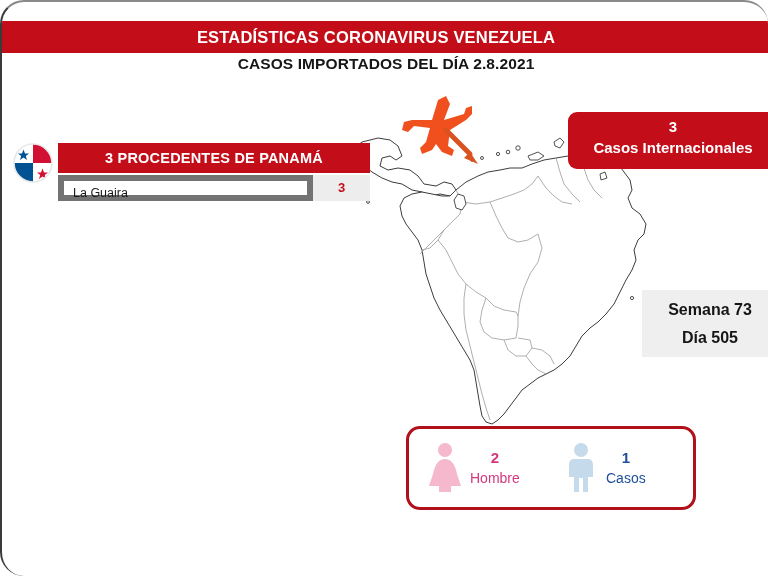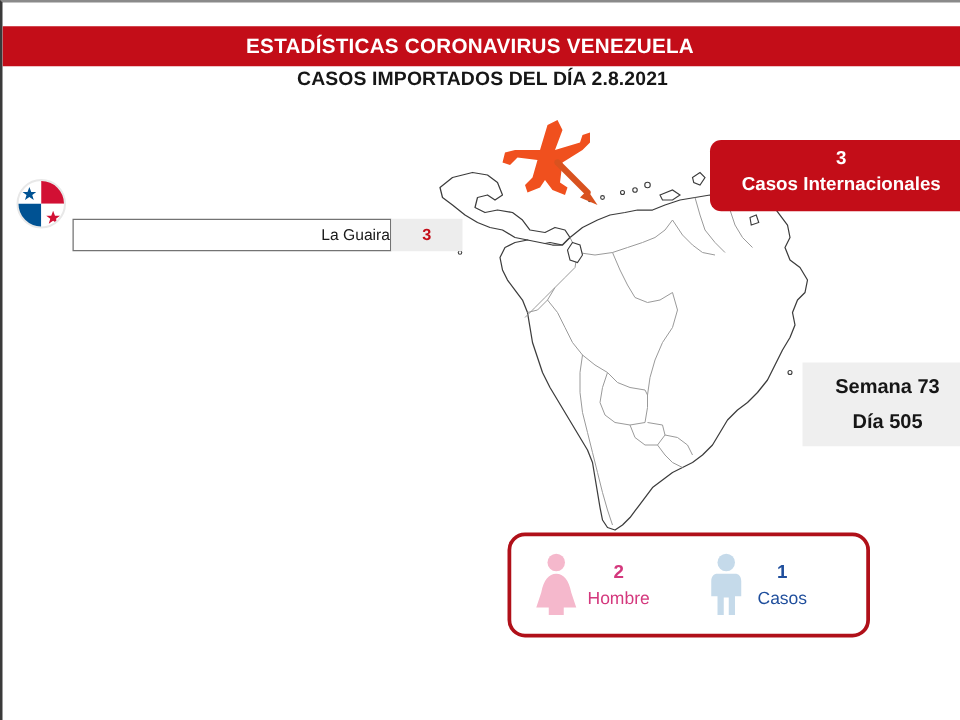--- a/index.html
+++ b/index.html
@@ -14,20 +14,21 @@
   }
   #stage {
     position: absolute;
     left: 0; top: 0;
     width: 768px; height: 576px;
     background: #ffffff;
     border-left: 2px solid #3a3a3a;
     border-top: 2px solid #8a8a8a;
     box-sizing: border-box;
     overflow: hidden;
+    border-radius: 24px;
   }
 
   
   .header-band {
     position: absolute;
     left: 0; top: 19px;
     width: 768px; height: 32px;
     background: #c30d18;
   }
   .header-title {
@@ -109,27 +110,26 @@
   .origin-row {
     position: absolute;
     left: 48px; top: 37px;
     width: 312px; height: 26px;
   }
   .origin-name {
     position: absolute;
     left: 0; top: 0;
     width: 255px; height: 26px;
     background: #ffffff;
-    border: 1px solid #737373;
+    border: 6px solid #737373;
     box-sizing: border-box;
     color: #1a1a1a;
     font-size: 12.5px;
     line-height: 24px;
     padding-left: 9px;
-    text-align: right;
   }
   .origin-count {
     position: absolute;
     left: 255px; top: 0;
     width: 57px; height: 26px;
     background: #ededed;
     color: #c30d18;
     font-size: 13px;
     font-weight: bold;
     line-height: 26px;
@@ -318,20 +318,21 @@
           <rect x="21" y="2" width="19" height="19" fill="#d21034"></rect>
           <rect x="2" y="21" width="19" height="19" fill="#005293"></rect>
           <rect x="21" y="21" width="19" height="19" fill="#ffffff"></rect>
           <polygon points="11.5,7.5 13,11.5 17,11.5 13.8,14 15,18 11.5,15.6 8,18 9.2,14 6,11.5 10,11.5" fill="#005293"></polygon>
           <polygon points="30.5,26.5 32,30.5 36,30.5 32.8,33 34,37 30.5,34.6 27,37 28.2,33 25,30.5 29,30.5" fill="#d21034"></polygon>
         </g>
         <circle cx="21" cy="21" r="19" fill="none" stroke="#e8e8e8" stroke-width="1.6"></circle>
       </svg>
     </div>
 
+    <div class="origin-header">3 PROCEDENTES DE PANAMÁ</div>
 
     <div class="origin-row">
       <div class="origin-name">La Guaira</div>
       <div class="origin-count">3</div>
     </div>
   </div>
 
   <div class="intl-box">
     <div class="intl-number">3</div>
     <div class="intl-label">Casos Internacionales</div>

